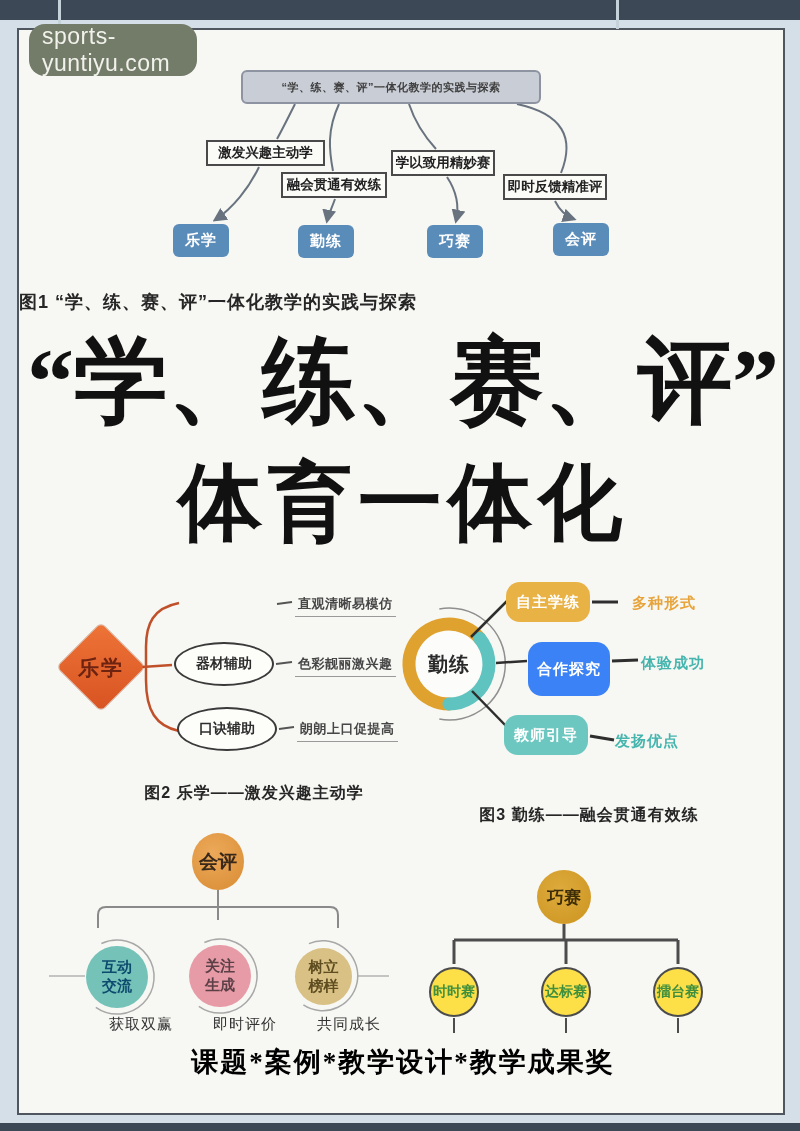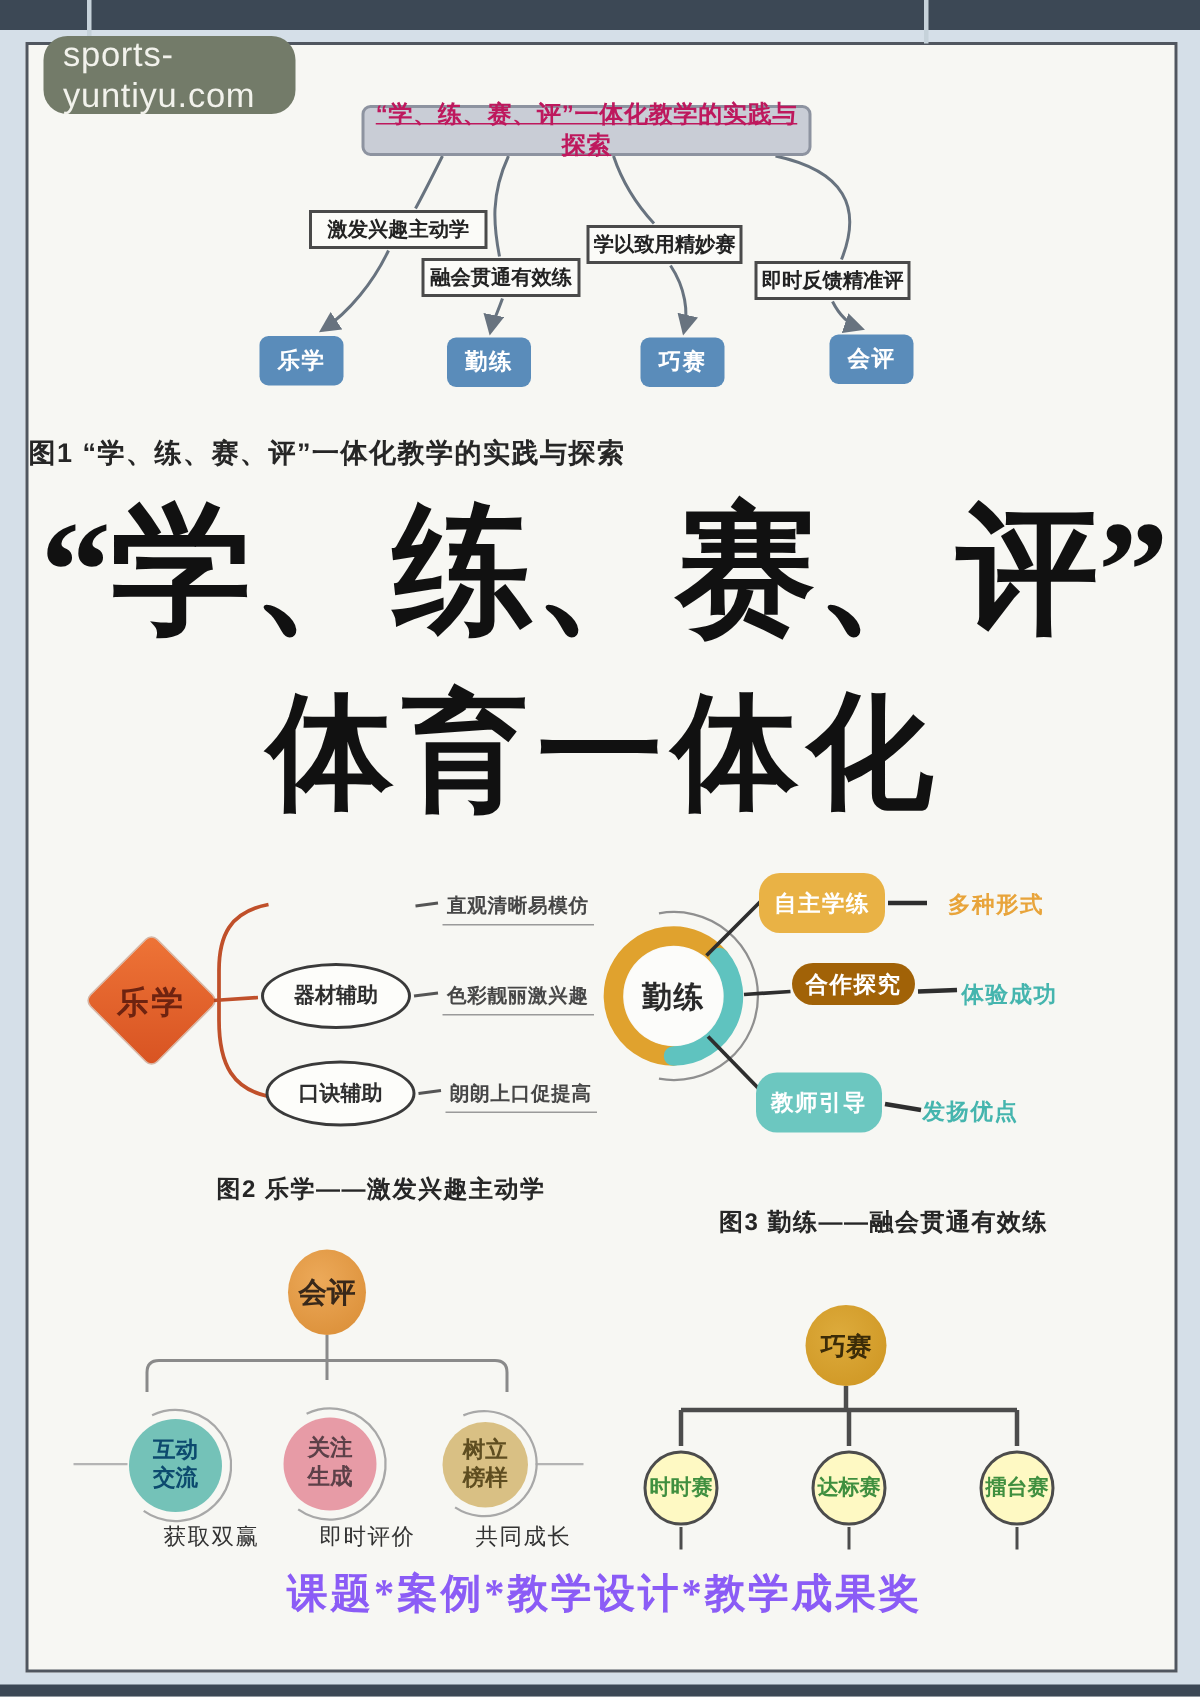--- a/index.html
+++ b/index.html
@@ -26,21 +26,21 @@
     display:flex; align-items:center; padding-left:13px;
     color:#f2f2ec; font-size:23px; letter-spacing:0.5px;
   }
 
   .abs { position:absolute; }
   .ctr { display:flex; align-items:center; justify-content:center; text-align:center; }
 
   
   .f1-title {
     background:#c9cdd6; border:2px solid #8d93a0; border-radius:6px;
-    font-size:16px; font-weight:bold; color:#be185d; letter-spacing:0.5px;text-decoration:underline;
+    font-size:11px; font-weight:bold; color:#404040; letter-spacing:0.5px;
   }
   .f1-branch {
     background:#fbfbf8; border:2px solid #4a4a4a;
     font-size:13.5px; font-weight:bold; color:#222;
   }
   .f1-node {
     background:#5a8cba; border-radius:6px;
     font-size:15px; font-weight:bold; color:#fff; letter-spacing:1px;
   }
   .caption { font-size:16px; font-weight:bold; color:#262626; letter-spacing:1px; }
@@ -92,28 +92,28 @@
   .f4-circle span { width:36px; font-size:15px; font-weight:bold; line-height:1.25; text-align:center; }
   .f4-label { font-size:15px; font-weight:normal; color:#333; text-align:center; letter-spacing:1px; }
 
   
   .f5-top {
     position:absolute; left:518px; top:840px; width:54px; height:54px;
     background:radial-gradient(circle at 42% 38%,#ddab3c,#cd9420); border-radius:50%;
     font-size:17px; font-weight:bold; color:#3c2c08;
   }
   .f5-circle {
-    background:#fef9c3; border:2.5px solid #4c4c4c; border-radius:50%;
+    background:#fde047; border:2.5px solid #4c4c4c; border-radius:50%;
     font-size:14px; font-weight:bold; color:#3f8f3f;
   }
 
   .footer {
     position:absolute; left:0; top:1014px; width:768px; text-align:center;
     font-family:"Liberation Serif","DejaVu Serif",serif;
-    font-size:27px; font-weight:bold; color:#8b5cf6; letter-spacing:2px;
+    font-size:27px; font-weight:bold; color:#000000; letter-spacing:2px;
   }
 </style>
 </head>
 <body>
 
 <div class="topbar"></div>
 <div class="vline" style="left:58px;"></div>
 <div class="vline" style="left:616px;"></div>
 <div class="bottombar"></div>
 
@@ -205,21 +205,21 @@
 
   <span class="abs f2-label" style="left:276px; top:565px;">直观清晰易模仿</span>
   <span class="abs f2-label" style="left:276px; top:625px;">色彩靓丽激兴趣</span>
   <span class="abs f2-label" style="left:278px; top:690px;">朗朗上口促提高</span>
 
   <div class="abs caption" style="left:55px; top:753px; width:360px; text-align:center;">图2  乐学——激发兴趣主动学</div>
 
   <div class="f3-center ctr">勤练</div>
 
   <div class="abs ctr f3-box" style="left:487px; top:552px; width:84px; height:40px; background:#e9b245;">自主学练</div>
-  <div class="abs ctr f3-box" style="left:509px; top:612px; width:82px; height:28px; background:#a16207;">合作探究</div>
+  <div class="abs ctr f3-box" style="left:509px; top:612px; width:82px; height:54px; background:#3b82f6;">合作探究</div>
   <div class="abs ctr f3-box" style="left:485px; top:685px; width:84px; height:40px; background:#6cc7c0;">教师引导</div>
 
   <span class="abs f3-label" style="left:613px; top:564px; color:#e8a43a;">多种形式</span>
   <span class="abs f3-label" style="left:622px; top:624px; color:#45b5ae;">体验成功</span>
   <span class="abs f3-label" style="left:596px; top:702px; color:#45b5ae;text-align:right;">发扬优点</span>
 
   <div class="abs caption" style="left:400px; top:775px; width:340px; text-align:center;">图3  勤练——融会贯通有效练</div>
 
   <div class="f4-top ctr">会评</div>
 

